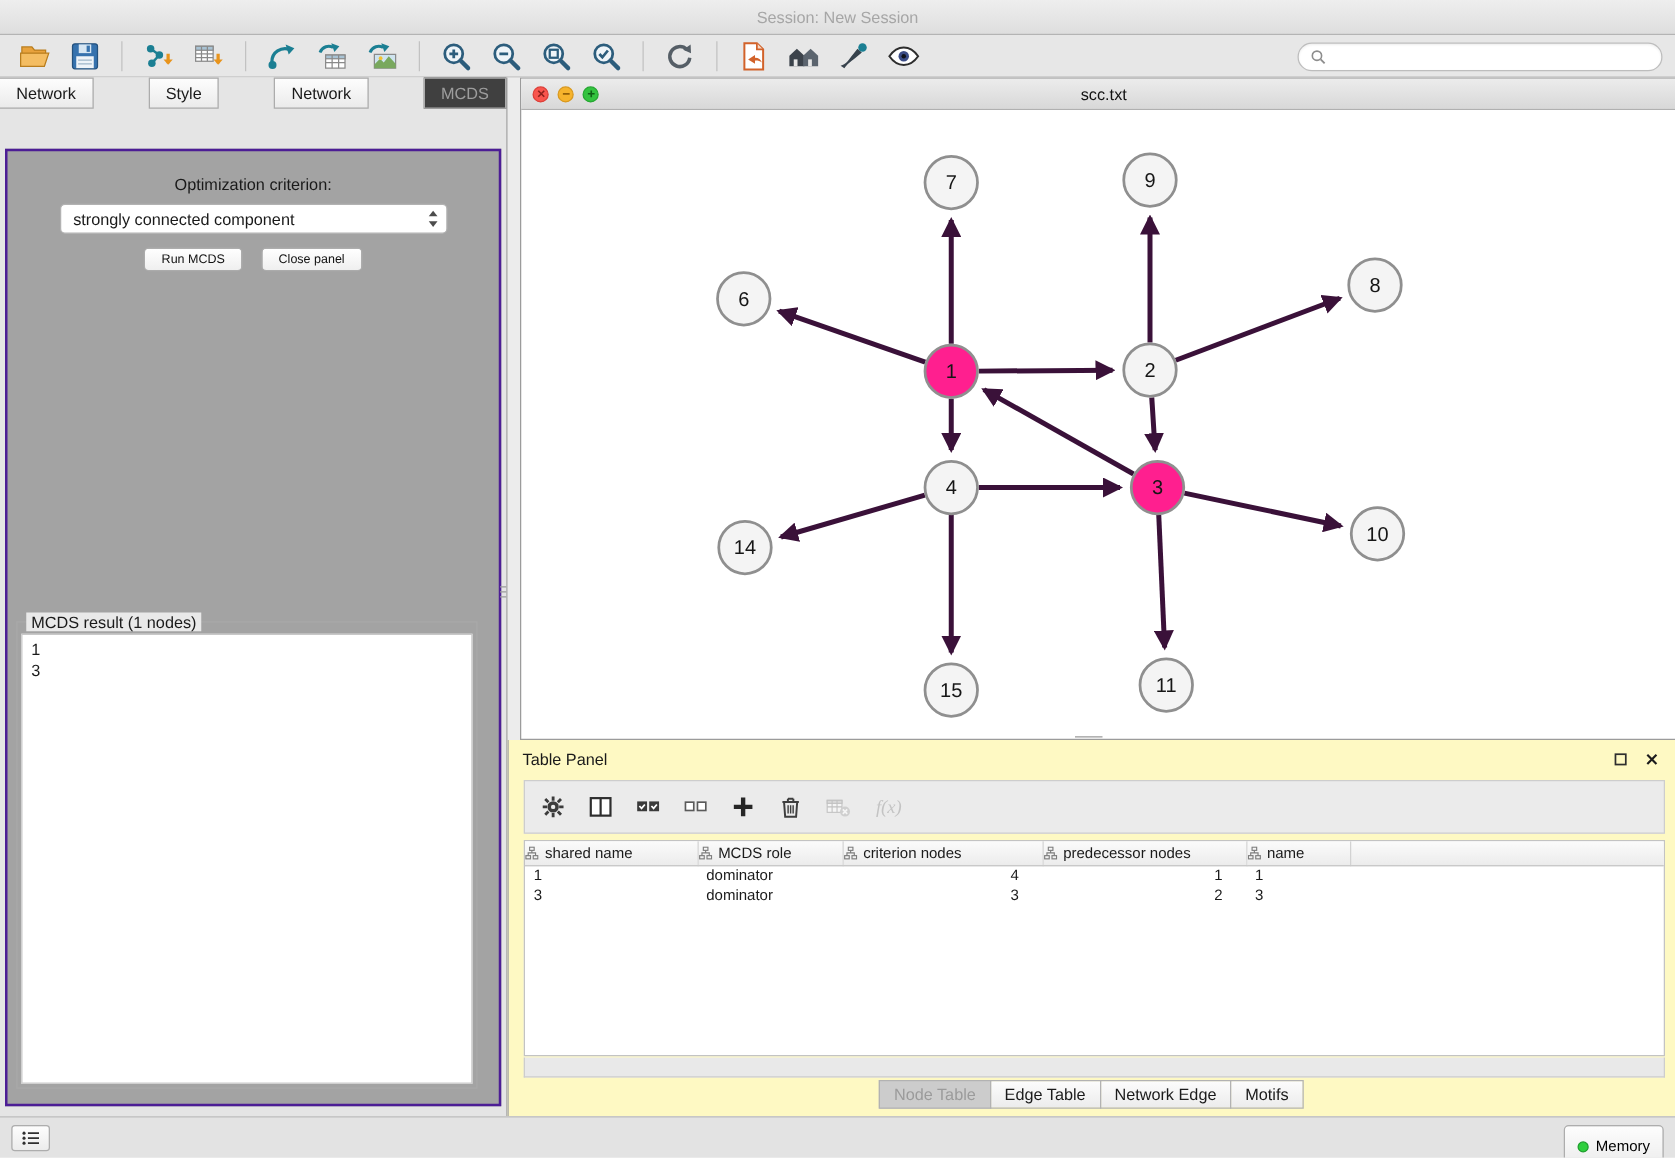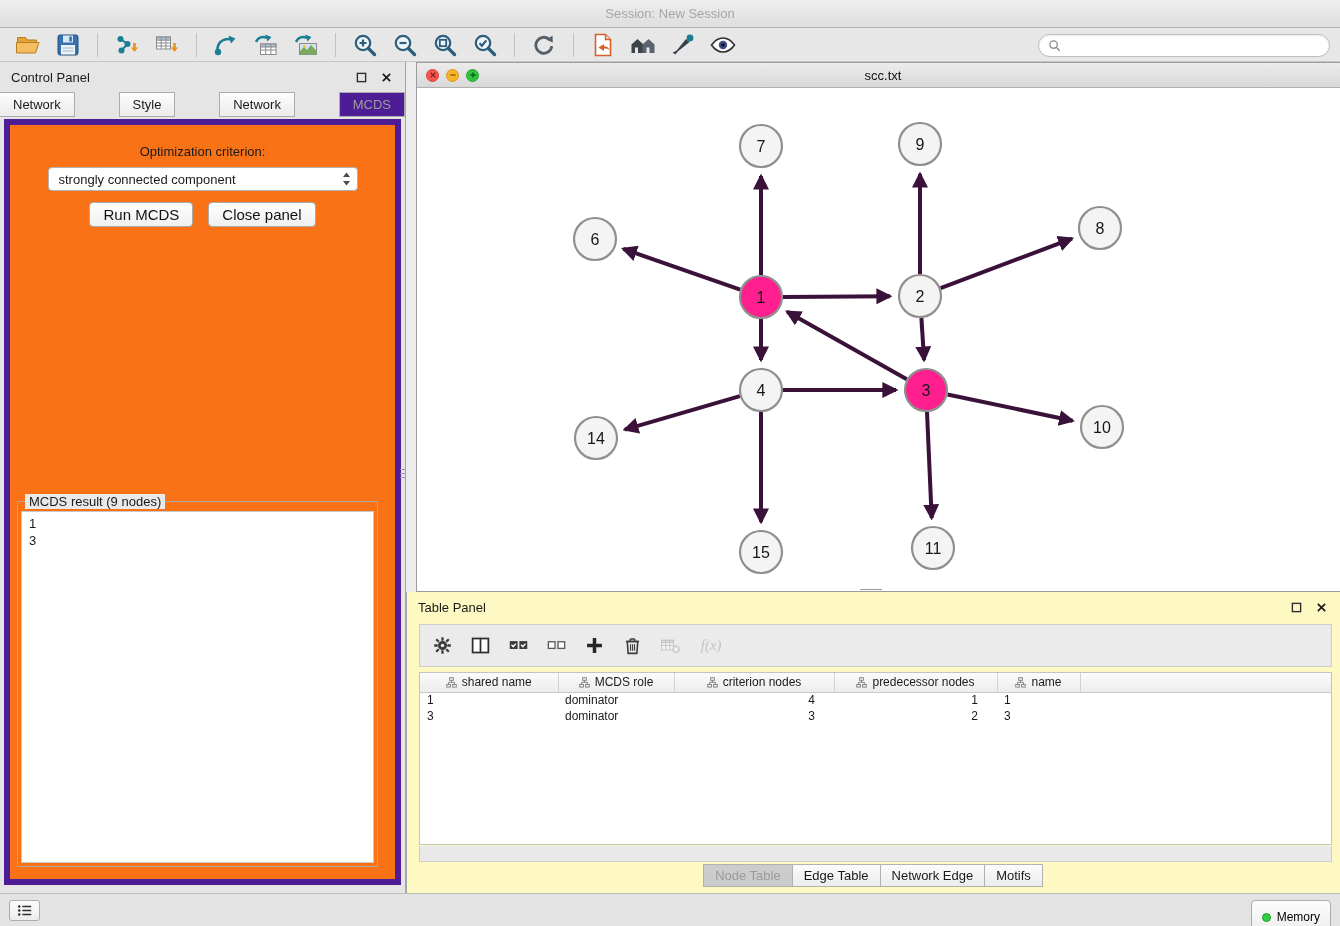--- a/index.html
+++ b/index.html
@@ -19,27 +19,27 @@
 .search-input{flex:1;margin-left:5px;border:none;outline:none;background:transparent;font-size:12px;font-family:inherit}
 
 .panel-header{height:30px;display:flex;align-items:center;padding:0 11px}
 .panel-header .spacer{flex:1}
 .panel-icon{width:15px;height:15px;margin-left:10px;display:flex;align-items:center;justify-content:center}
 .panel-icon svg{width:11px;height:11px}
 
 .control-panel{position:absolute;left:0;top:62px;width:406px;height:831px;background:#e5e5e5;border-right:1px solid #a6a6a6}
 .cp-tabs{display:flex;justify-content:space-between}
 .cp-tab{padding:4px 13px;border:1px solid #acacac;background:linear-gradient(#fdfdfd,#ebebeb);margin-left:-1px}
-.cp-tab.active{background:#4c1d95;color:#9d9d9d}
-.cp-body{position:absolute;left:4px;right:4px;top:57px;bottom:8px;border:6px solid #4c1d95;background:#f97316}
+.cp-tab.active{background:#404040;color:#9d9d9d}
+.cp-body{position:absolute;left:4px;right:4px;top:57px;bottom:8px;border:2px solid #4c1d95;background:#a3a3a3}
 .opt-label{text-align:center;margin-top:19px}
 .combo{width:310px;height:24px;margin:8px auto 0;background:#fff;border:1px solid #b2b2b2;border-radius:4px;display:flex;align-items:center;justify-content:space-between;padding:0 5px 0 10px}
 .combo svg{width:11px;height:16px;flex:none}
 .btn-row{display:flex;justify-content:center;gap:15px;margin-top:11px}
-.mac-btn{font-family:inherit;font-size:15px;color:#111;padding:3px 13px;border:1px solid #ababab;border-radius:4px;background:linear-gradient(#ffffff,#efefef)}
+.mac-btn{font-family:inherit;font-size:10px;color:#111;padding:3px 13px;border:1px solid #ababab;border-radius:4px;background:linear-gradient(#ffffff,#efefef)}
 .result-box{position:absolute;left:7px;right:17px;top:376px;bottom:12px;border:1px solid #a9a9a9;padding:9px 3px 3px}
 .result-legend{position:absolute;top:-8px;left:7px;background:#e9e9e9;padding:0 4px}
 .result-list{width:100%;height:100%;background:#fff;border:1px solid #c8c8c8;padding:3px 7px;line-height:17px;overflow:hidden}
 
 .network-window{position:absolute;left:416px;top:62px;width:934px;height:530px;background:#fff;border:1px solid #9b9b9b}
 .net-titlebar{position:relative;height:25px;background:linear-gradient(#ececec,#d8d8d8);border-bottom:1px solid #b0b0b0;display:flex;align-items:center;justify-content:center;color:#111}
 .traffic{position:absolute;left:9px;top:0;height:100%;display:flex;align-items:center;gap:7px}
 .tl{width:13px;height:13px;border-radius:50%;display:flex;align-items:center;justify-content:center}
 .tl svg{width:8px;height:8px}
 .tl.red{background:#f8554d;border:1px solid #dc3f38}
@@ -54,21 +54,21 @@
 
 .table-panel{position:absolute;left:406px;top:592px;width:934px;height:301px;background:#fef9c3;border-left:1px solid #a6a6a6}
 .tp-toolbar{position:absolute;left:12px;right:8px;top:32px;height:43px;background:#ebebeb;border:1px solid #cdcdcd;display:flex;align-items:center;padding:0 12px;gap:17px}
 .tp-icon{display:flex;align-items:flex-end;justify-content:center}
 .tp-icon svg{width:21px;height:21px}
 .tp-icon.wide svg{width:30px}
 .tp-table-wrap{position:absolute;left:12px;right:8px;top:80px;bottom:48px;background:#fff;border:1px solid #c3c3c3;overflow:hidden}
 table{border-collapse:collapse;width:100%;table-layout:fixed}
 th{height:19px;font-weight:400;font-size:12px;background:linear-gradient(#fbfbfb,#ececec);border-right:1px solid #d2d2d2;border-bottom:1px solid #c9c9c9;padding:0;overflow:hidden;white-space:nowrap}
 th:last-child{border-right:none}
-.th-inner{display:flex;align-items:center;justify-content:center;gap:5px}
+.th-inner{display:flex;align-items:center;gap:5px}
 .th-inner svg{width:11px;height:11px}
 td{height:16px;font-size:12px;padding:0 7px;white-space:nowrap;overflow:hidden}
 td.num{text-align:right;padding-right:19px}
 .tp-scroll{position:absolute;left:12px;right:8px;bottom:31px;height:16px;background:#e9e9e9;border:1px solid #cdcdcd;border-top:none}
 .tp-tabs{position:absolute;left:0;right:0;bottom:6px;display:flex;justify-content:center}
 .tp-tab{padding:3px 11px;border:1px solid #b2b2b2;background:linear-gradient(#fcfcfc,#ececec);margin-left:-1px}
 .tp-tab.active{background:#cccccc;color:#9b9b9b}
 
 .statusbar{position:absolute;left:0;top:893px;width:100%;height:33px;background:#e3e3e3;border-top:1px solid #bdbdbd}
 .status-left-btn{position:absolute;left:9px;top:6px;width:31px;height:21px;border:1px solid #adadad;border-radius:3px;background:linear-gradient(#fdfdfd,#ececec);display:flex;align-items:center;justify-content:center}
@@ -217,55 +217,41 @@
   <div class="search-wrap">
     <svg viewBox="0 0 14 14">
         <circle cx="6" cy="6" r="4" fill="none" stroke="#8d8d8d" stroke-width="1.4"></circle>
         <line x1="9.2" y1="9.2" x2="12.6" y2="12.6" stroke="#8d8d8d" stroke-width="1.6"></line>
       </svg>
     <input class="search-input" placeholder="" style="">
   </div>
 </div>
 
 <div class="control-panel">
-  <div class="panel-header">
-    <span>Control Panel</span>
-    <span class="spacer"></span>
-    <span class="panel-icon">
-        <svg viewBox="0 0 12 12">
-          <rect x="1.5" y="1.5" width="9" height="9" fill="none" stroke="#2e2e2e" stroke-width="1.5"></rect>
-        </svg>
-      </span>
-    <span class="panel-icon">
-        <svg viewBox="0 0 12 12">
-          <path d="M2 2l8 8M10 2l-8 8" stroke="#1c1c1c" stroke-width="1.9"></path>
-        </svg>
-      </span>
-  </div>
   <div class="cp-tabs" id="cp-tabs">
       <div class="cp-tab">Network</div>
       <div class="cp-tab">Style</div>
       <div class="cp-tab">Network</div>
       <div class="cp-tab active">MCDS</div>
     </div>
   <div class="cp-body">
     <div class="opt-label">Optimization criterion:</div>
     <div class="combo">
       <span>strongly connected component</span>
       <svg viewBox="0 0 11 16">
           <path d="M5.5 1.5L9 6H2z" fill="#4c4c4c"></path>
           <path d="M5.5 14.5L9 10H2z" fill="#4c4c4c"></path>
         </svg>
     </div>
     <div class="btn-row">
       <button class="mac-btn">Run MCDS</button>
       <button class="mac-btn">Close panel</button>
     </div>
     <div class="result-box">
-      <span class="result-legend">MCDS result (9 nodes)</span>
+      <span class="result-legend">MCDS result (1 nodes)</span>
       <div class="result-list" id="result-list">
           <div>1</div>
           <div>3</div>
         </div>
     </div>
   </div>
 </div>
 
 <div class="network-window">
   <div class="net-titlebar">

